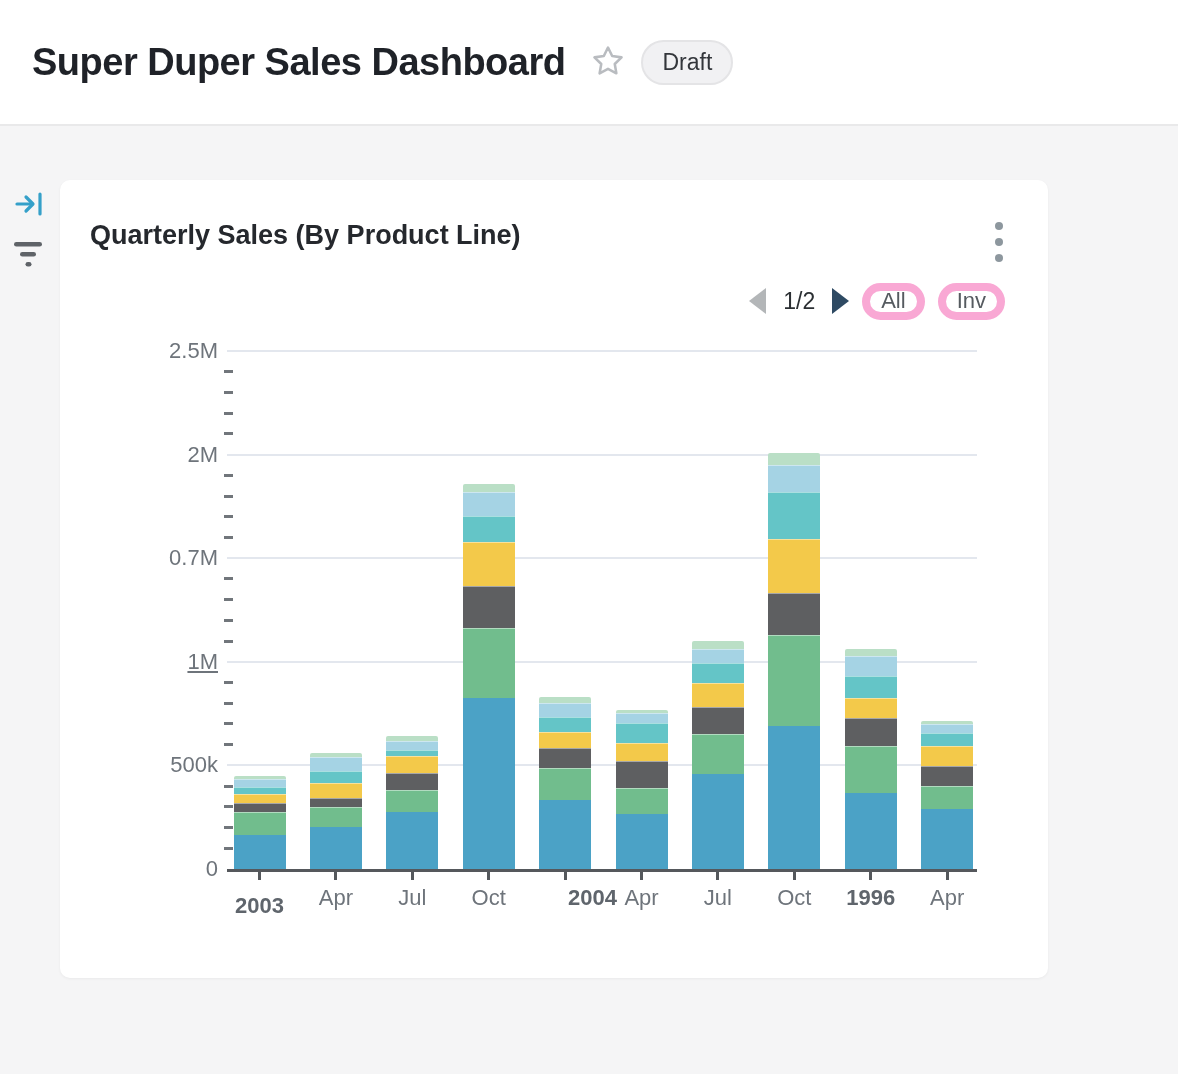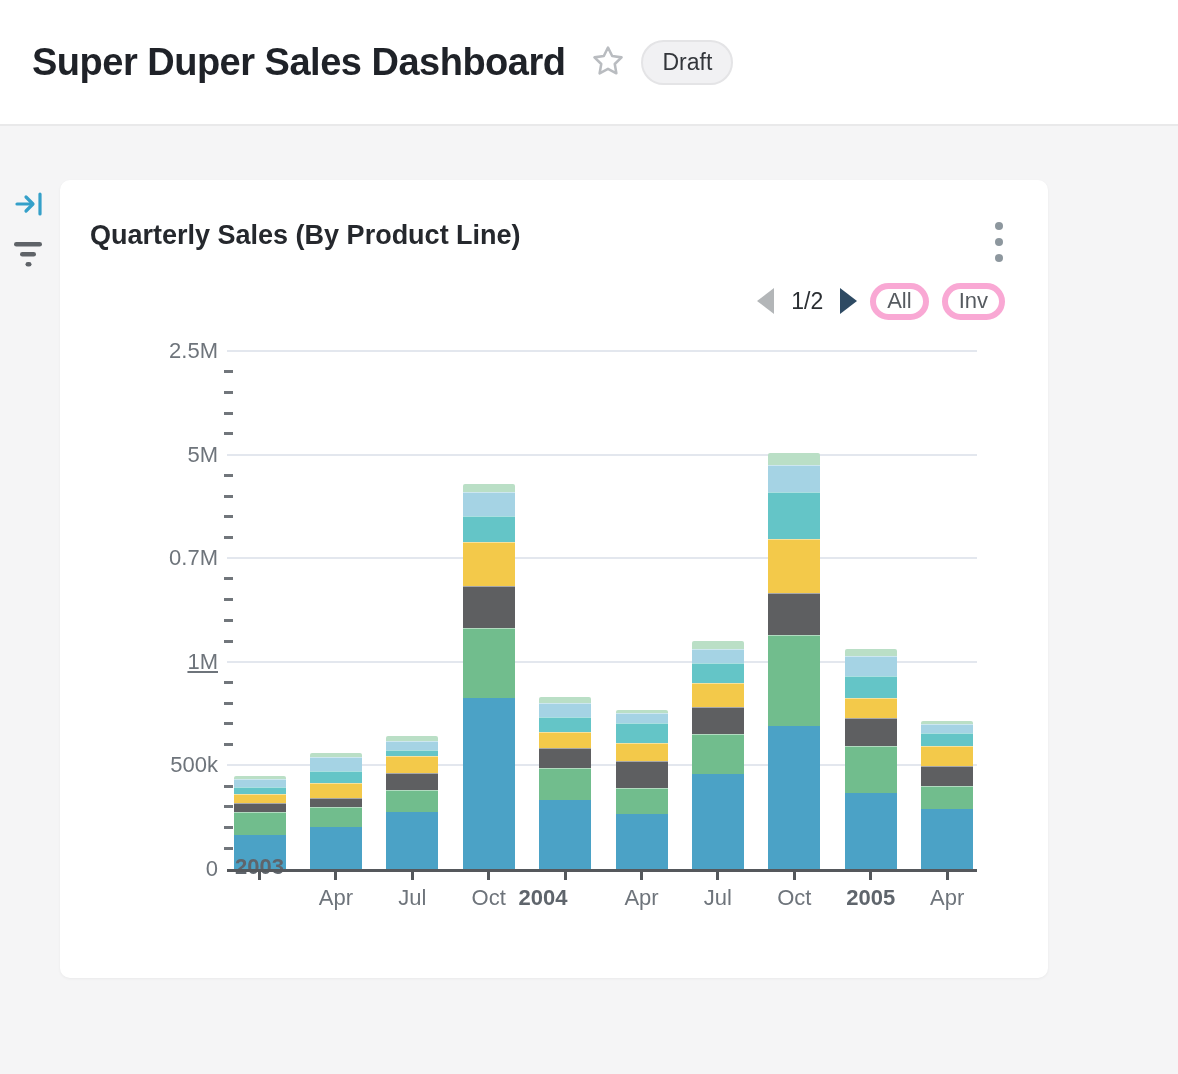--- a/index.html
+++ b/index.html
@@ -48,21 +48,21 @@
   .tri-left {
     width:0; height:0; border-top:13px solid transparent; border-bottom:13px solid transparent;
     border-right:17px solid #b3b6b8; cursor:pointer;
   }
   .tri-right {
     width:0; height:0; border-top:13px solid transparent; border-bottom:13px solid transparent;
     border-left:17px solid #2e4a63; cursor:pointer;
   }
   .pager-text { font-size:23px; color:#2b2f33; margin:0 17px; }
   .pill {
-    margin-left:13px; height:37px; border:6px solid #f9a8d4; border-radius:19px;
+    margin-left:13px; height:37px; border:8px solid #f9a8d4; border-radius:19px;
     background:#fff; font-size:22px; color:#565b60; padding:0 11px;
     display:flex; align-items:center; cursor:pointer; font-family:inherit;
   }
 
   .chart { position:absolute; left:0; top:160px; width:988px; height:610px; }
   .gridline { position:absolute; left:167px; width:750px; height:2px; background:#e3e7ee; }
   .y-label {
     position:absolute; left:38px; width:120px; text-align:right;
     font-size:22px; line-height:22px; color:#6e747b;
   }
@@ -133,21 +133,21 @@
   </div>
 
   <div class="chart" id="chart">
       <div class="gridline" style="top: 424.4px;"></div>
       <div class="y-label" style="top: 414.4px;">500k</div>
       <div class="gridline" style="top: 320.8px;"></div>
       <div class="y-label" style="top: 310.8px; text-decoration: underline;">1M</div>
       <div class="gridline" style="top: 217.2px;"></div>
       <div class="y-label" style="top: 207.2px;">0.7M</div>
       <div class="gridline" style="top: 113.6px;"></div>
-      <div class="y-label" style="top: 103.6px;">5M</div>
+      <div class="y-label" style="top: 103.6px;">2M</div>
       <div class="gridline" style="top: 10px;"></div>
       <div class="y-label" style="top: 0px;">2.5M</div>
       <div class="y-label" style="top: 518px;">0</div>
       <div class="minor-tick" style="top: 506.78px;"></div>
       <div class="minor-tick" style="top: 486.06px;"></div>
       <div class="minor-tick" style="top: 465.34px;"></div>
       <div class="minor-tick" style="top: 444.62px;"></div>
       <div class="minor-tick" style="top: 403.18px;"></div>
       <div class="minor-tick" style="top: 382.46px;"></div>
       <div class="minor-tick" style="top: 361.74px;"></div>
@@ -167,21 +167,21 @@
       <div class="bar" style="left: 173.5px; top: 436.382px; height: 92.6184px;">
         <div class="seg" style="height: 2.6936px; background: rgb(186, 223, 198);"></div>
         <div class="seg" style="height: 7.8736px; background: rgb(165, 211, 228);"></div>
         <div class="seg" style="height: 7.4592px; background: rgb(100, 197, 199);"></div>
         <div class="seg" style="height: 8.4952px; background: rgb(243, 201, 74);"></div>
         <div class="seg" style="height: 8.7024px; background: rgb(94, 95, 97);"></div>
         <div class="seg" style="height: 23.2064px; background: rgb(113, 189, 141);"></div>
         <div class="seg" style="height: 34.188px; background: rgb(75, 162, 198);"></div>
       </div>
       <div class="x-tick" style="left: 198px; top: 532px;"></div>
-      <div class="x-label bold" style="left: 139.5px; top: 514px;">2003</div>
+      <div class="x-label bold" style="left: 139.5px; top: 553px;">2003</div>
       <div class="bar" style="left: 249.9px; top: 412.968px; height: 116.032px;">
         <div class="seg" style="height: 3.9368px; background: rgb(186, 223, 198);"></div>
         <div class="seg" style="height: 13.6752px; background: rgb(165, 211, 228);"></div>
         <div class="seg" style="height: 12.2248px; background: rgb(100, 197, 199);"></div>
         <div class="seg" style="height: 14.9184px; background: rgb(243, 201, 74);"></div>
         <div class="seg" style="height: 9.324px; background: rgb(94, 95, 97);"></div>
         <div class="seg" style="height: 20.5128px; background: rgb(113, 189, 141);"></div>
         <div class="seg" style="height: 41.44px; background: rgb(75, 162, 198);"></div>
       </div>
       <div class="x-tick" style="left: 274.4px; top: 532px;"></div>
@@ -211,21 +211,21 @@
       <div class="bar" style="left: 479.1px; top: 356.817px; height: 172.183px;">
         <div class="seg" style="height: 6.6304px; background: rgb(186, 223, 198);"></div>
         <div class="seg" style="height: 13.2608px; background: rgb(165, 211, 228);"></div>
         <div class="seg" style="height: 14.9184px; background: rgb(100, 197, 199);"></div>
         <div class="seg" style="height: 16.576px; background: rgb(243, 201, 74);"></div>
         <div class="seg" style="height: 19.8912px; background: rgb(94, 95, 97);"></div>
         <div class="seg" style="height: 31.4944px; background: rgb(113, 189, 141);"></div>
         <div class="seg" style="height: 69.412px; background: rgb(75, 162, 198);"></div>
       </div>
       <div class="x-tick" style="left: 503.6px; top: 532px;"></div>
-      <div class="x-label bold" style="left: 423px; top: 545px;">2004</div>
+      <div class="x-label bold" style="left: 437px; top: 545px; text-align: right;">2004</div>
       <div class="bar" style="left: 555.5px; top: 370.078px; height: 158.922px;">
         <div class="seg" style="height: 3.3152px; background: rgb(186, 223, 198);"></div>
         <div class="seg" style="height: 9.9456px; background: rgb(165, 211, 228);"></div>
         <div class="seg" style="height: 19.8912px; background: rgb(100, 197, 199);"></div>
         <div class="seg" style="height: 18.2336px; background: rgb(243, 201, 74);"></div>
         <div class="seg" style="height: 26.5216px; background: rgb(94, 95, 97);"></div>
         <div class="seg" style="height: 26.5216px; background: rgb(113, 189, 141);"></div>
         <div class="seg" style="height: 54.4936px; background: rgb(75, 162, 198);"></div>
       </div>
       <div class="x-tick" style="left: 580px; top: 532px;"></div>
@@ -255,21 +255,21 @@
       <div class="bar" style="left: 784.7px; top: 309.161px; height: 219.839px;">
         <div class="seg" style="height: 6.6304px; background: rgb(186, 223, 198);"></div>
         <div class="seg" style="height: 19.8912px; background: rgb(165, 211, 228);"></div>
         <div class="seg" style="height: 22.1704px; background: rgb(100, 197, 199);"></div>
         <div class="seg" style="height: 19.8912px; background: rgb(243, 201, 74);"></div>
         <div class="seg" style="height: 28.1792px; background: rgb(94, 95, 97);"></div>
         <div class="seg" style="height: 46.62px; background: rgb(113, 189, 141);"></div>
         <div class="seg" style="height: 76.4568px; background: rgb(75, 162, 198);"></div>
       </div>
       <div class="x-tick" style="left: 809.2px; top: 532px;"></div>
-      <div class="x-label bold" style="left: 750.7px; top: 545px;">2005</div>
+      <div class="x-label bold" style="left: 750.7px; top: 545px;">1996</div>
       <div class="bar" style="left: 861.1px; top: 381.474px; height: 147.526px;">
         <div class="seg" style="height: 2.9008px; background: rgb(186, 223, 198);"></div>
         <div class="seg" style="height: 8.288px; background: rgb(165, 211, 228);"></div>
         <div class="seg" style="height: 13.2608px; background: rgb(100, 197, 199);"></div>
         <div class="seg" style="height: 19.8912px; background: rgb(243, 201, 74);"></div>
         <div class="seg" style="height: 19.8912px; background: rgb(94, 95, 97);"></div>
         <div class="seg" style="height: 23.4136px; background: rgb(113, 189, 141);"></div>
         <div class="seg" style="height: 59.8808px; background: rgb(75, 162, 198);"></div>
       </div>
       <div class="x-tick" style="left: 885.6px; top: 532px;"></div>

